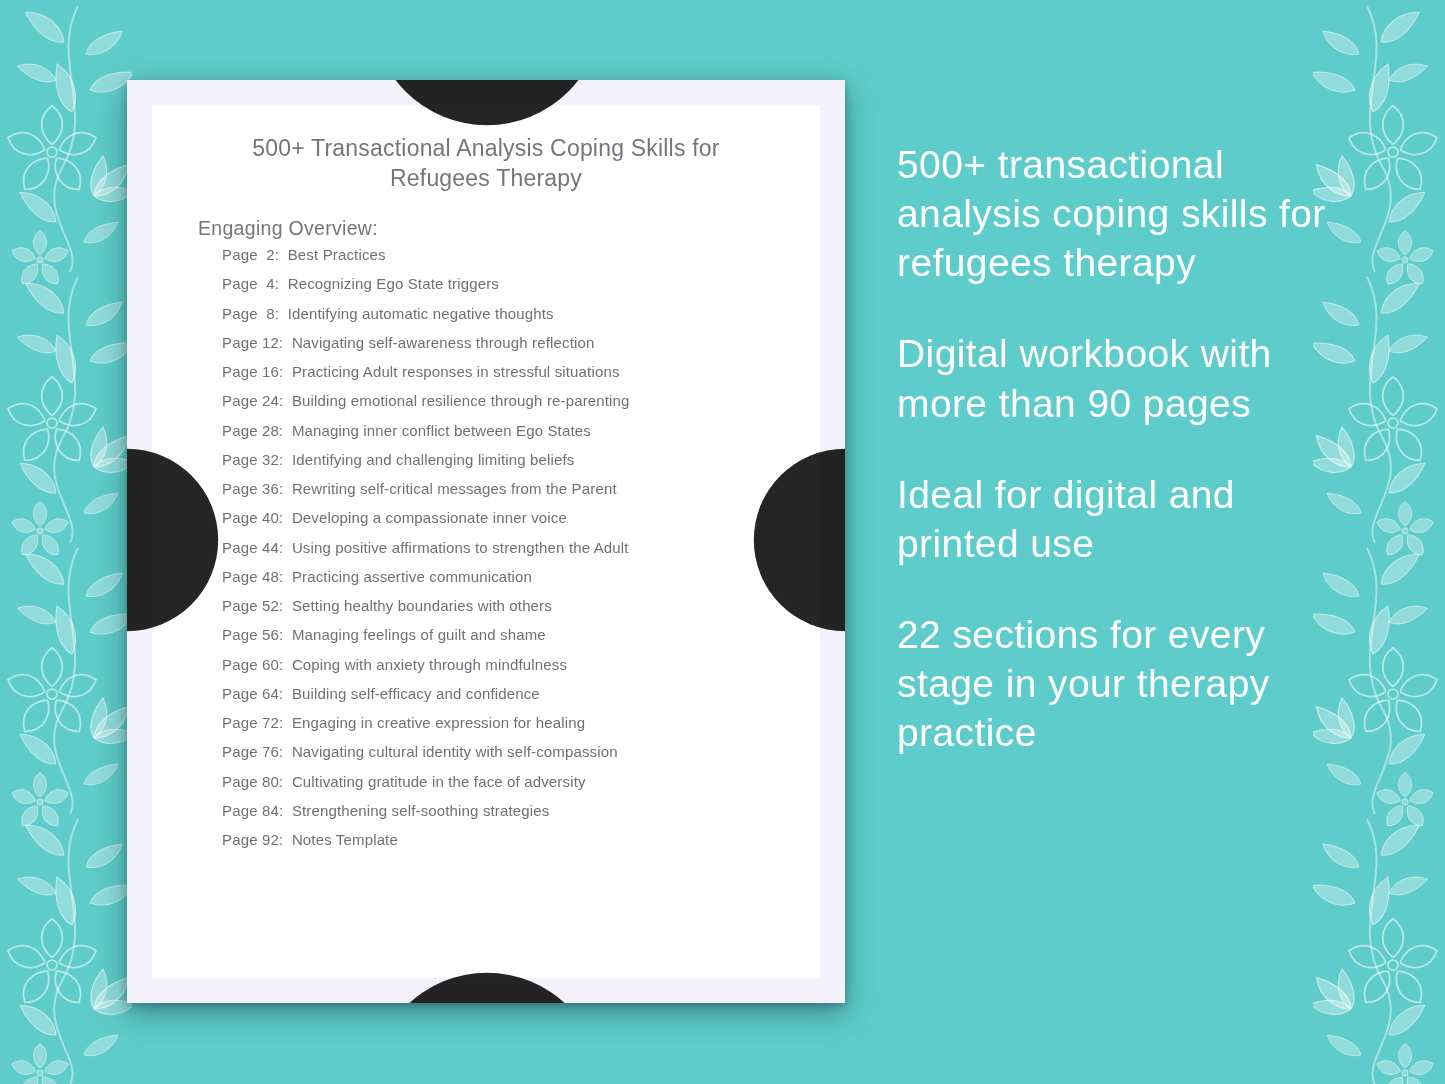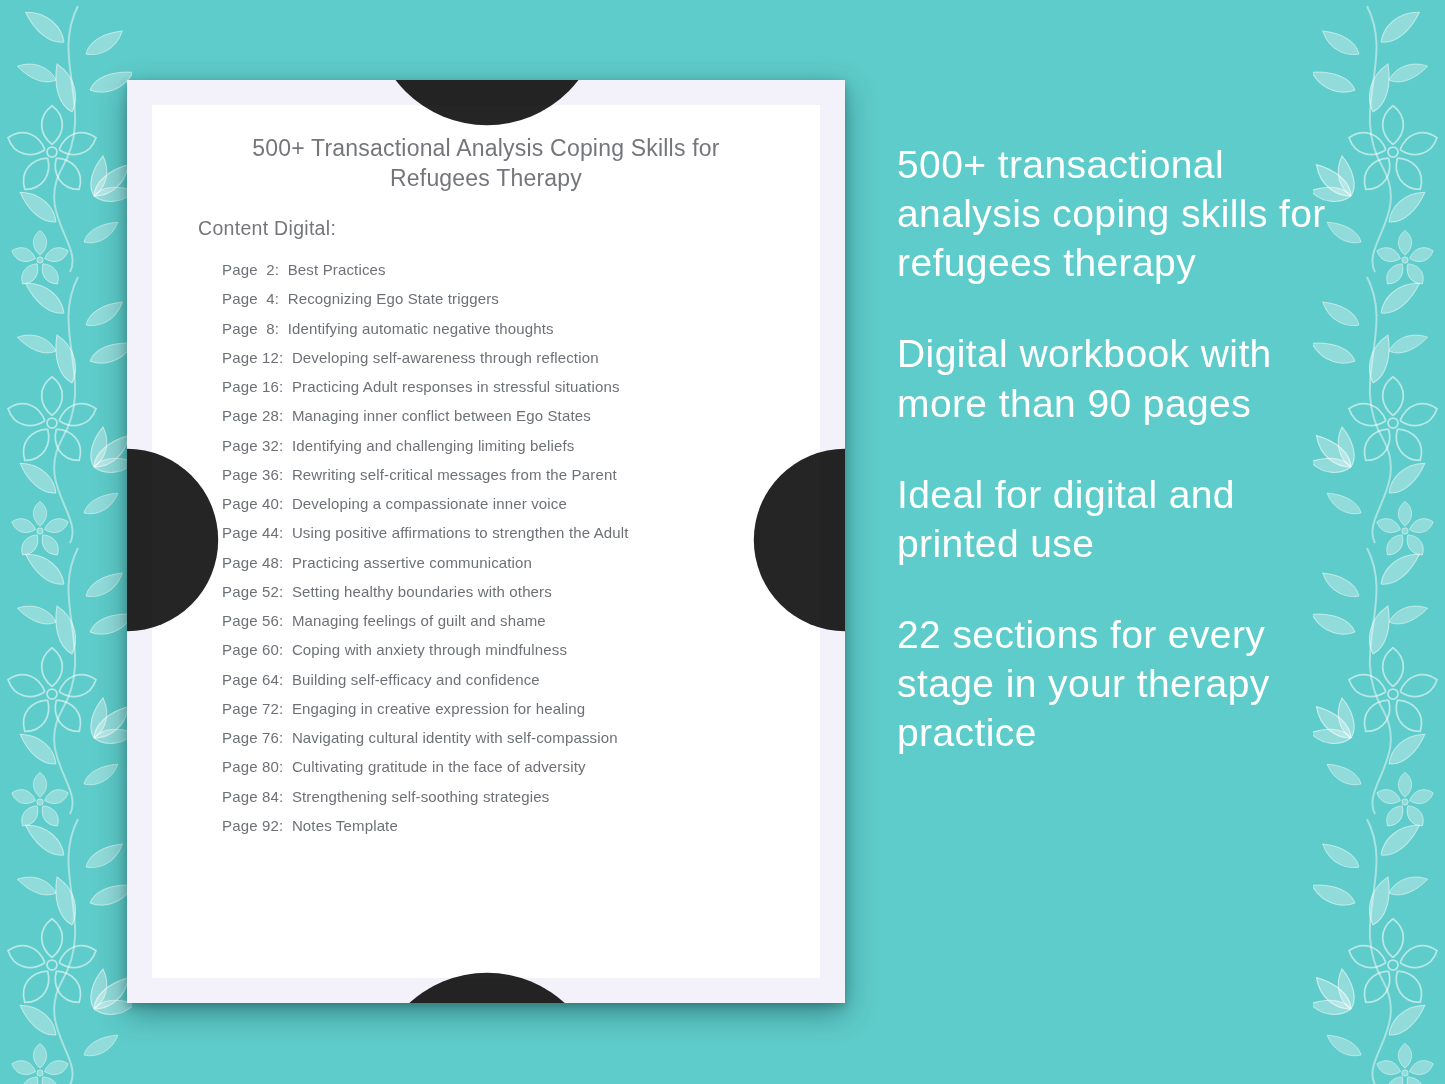--- a/index.html
+++ b/index.html
@@ -48,21 +48,21 @@
   .doc-title{
     position:absolute;top:54px;left:0;right:0;z-index:3;
     text-align:center;color:var(--title);
     font-size:23px;line-height:1.3;letter-spacing:0.2px;
   }
   .doc-title span{display:block;max-width:520px;margin:0 auto;}
   .section-heading{
     position:absolute;top:137px;left:71px;z-index:3;
     color:var(--title);font-size:19.5px;letter-spacing:0.3px;
   }
-  .toc{position:absolute;top:175px;left:95px;right:28px;z-index:3;}
+  .toc{position:absolute;top:160px;left:95px;right:28px;z-index:3;}
   .toc-row{
     height:29.25px;display:flex;align-items:center;
     font-size:15px;color:var(--body);white-space:pre;letter-spacing:0.15px;
   }
 
   .marketing{
     position:absolute;left:897px;top:140px;width:444px;z-index:1;
     display:flex;flex-direction:column;gap:42px;
   }
   .marketing p{
@@ -174,38 +174,41 @@
   </div>
   <div class="mandala mandala-right">
     <svg viewBox="-100 -100 200 200">
         <use href="#mandala-art"></use>
       </svg>
   </div>
 
   <div class="doc-title">
     <span>500+ Transactional Analysis Coping Skills for Refugees Therapy</span>
   </div>
-  <div class="section-heading">Content Digital:</div>
+  <div class="section-heading">Engaging Overview:</div>
 
   <div class="toc">
 
   <div class="toc-row">
       <span>Page  2:  Best Practices</span>
     </div>
       <div class="toc-row">
       <span>Page  4:  Recognizing Ego State triggers</span>
     </div>
       <div class="toc-row">
       <span>Page  8:  Identifying automatic negative thoughts</span>
     </div>
       <div class="toc-row">
-      <span>Page 12:  Developing self-awareness through reflection</span>
+      <span>Page 12:  Navigating self-awareness through reflection</span>
     </div>
       <div class="toc-row">
       <span>Page 16:  Practicing Adult responses in stressful situations</span>
+    </div>
+      <div class="toc-row">
+      <span>Page 24:  Building emotional resilience through re-parenting</span>
     </div>
       <div class="toc-row">
       <span>Page 28:  Managing inner conflict between Ego States</span>
     </div>
       <div class="toc-row">
       <span>Page 32:  Identifying and challenging limiting beliefs</span>
     </div>
       <div class="toc-row">
       <span>Page 36:  Rewriting self-critical messages from the Parent</span>
     </div>

